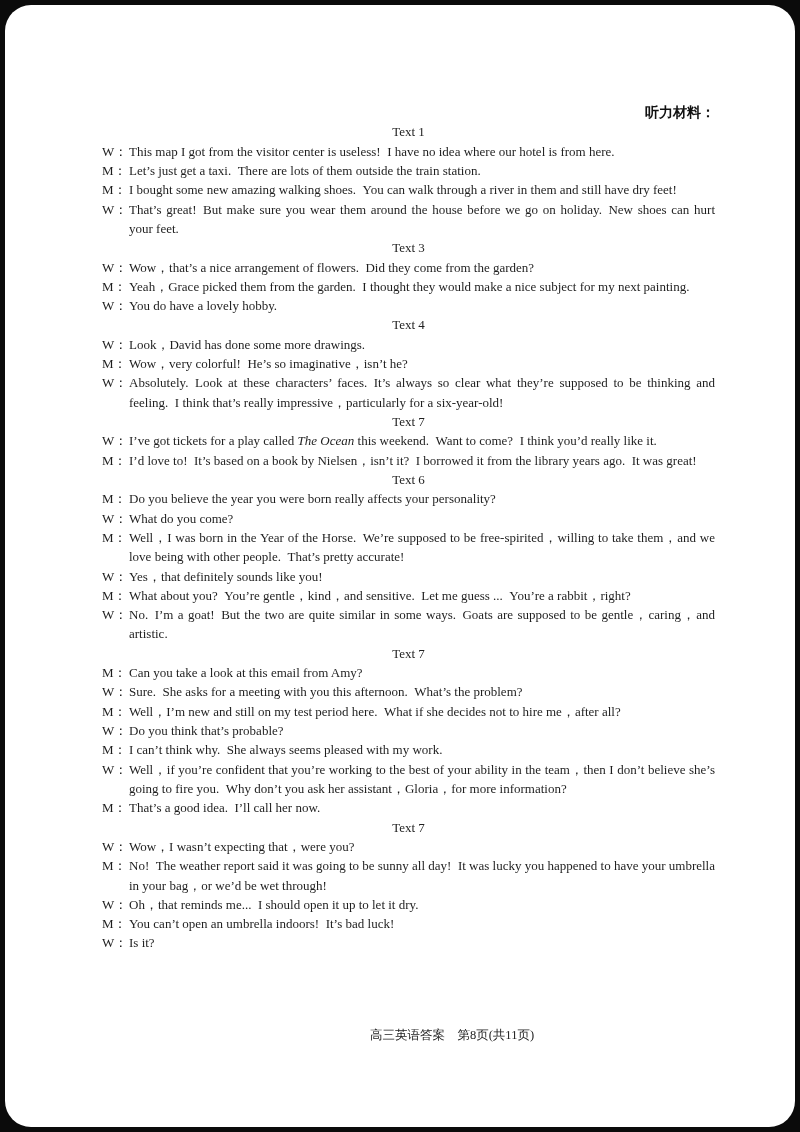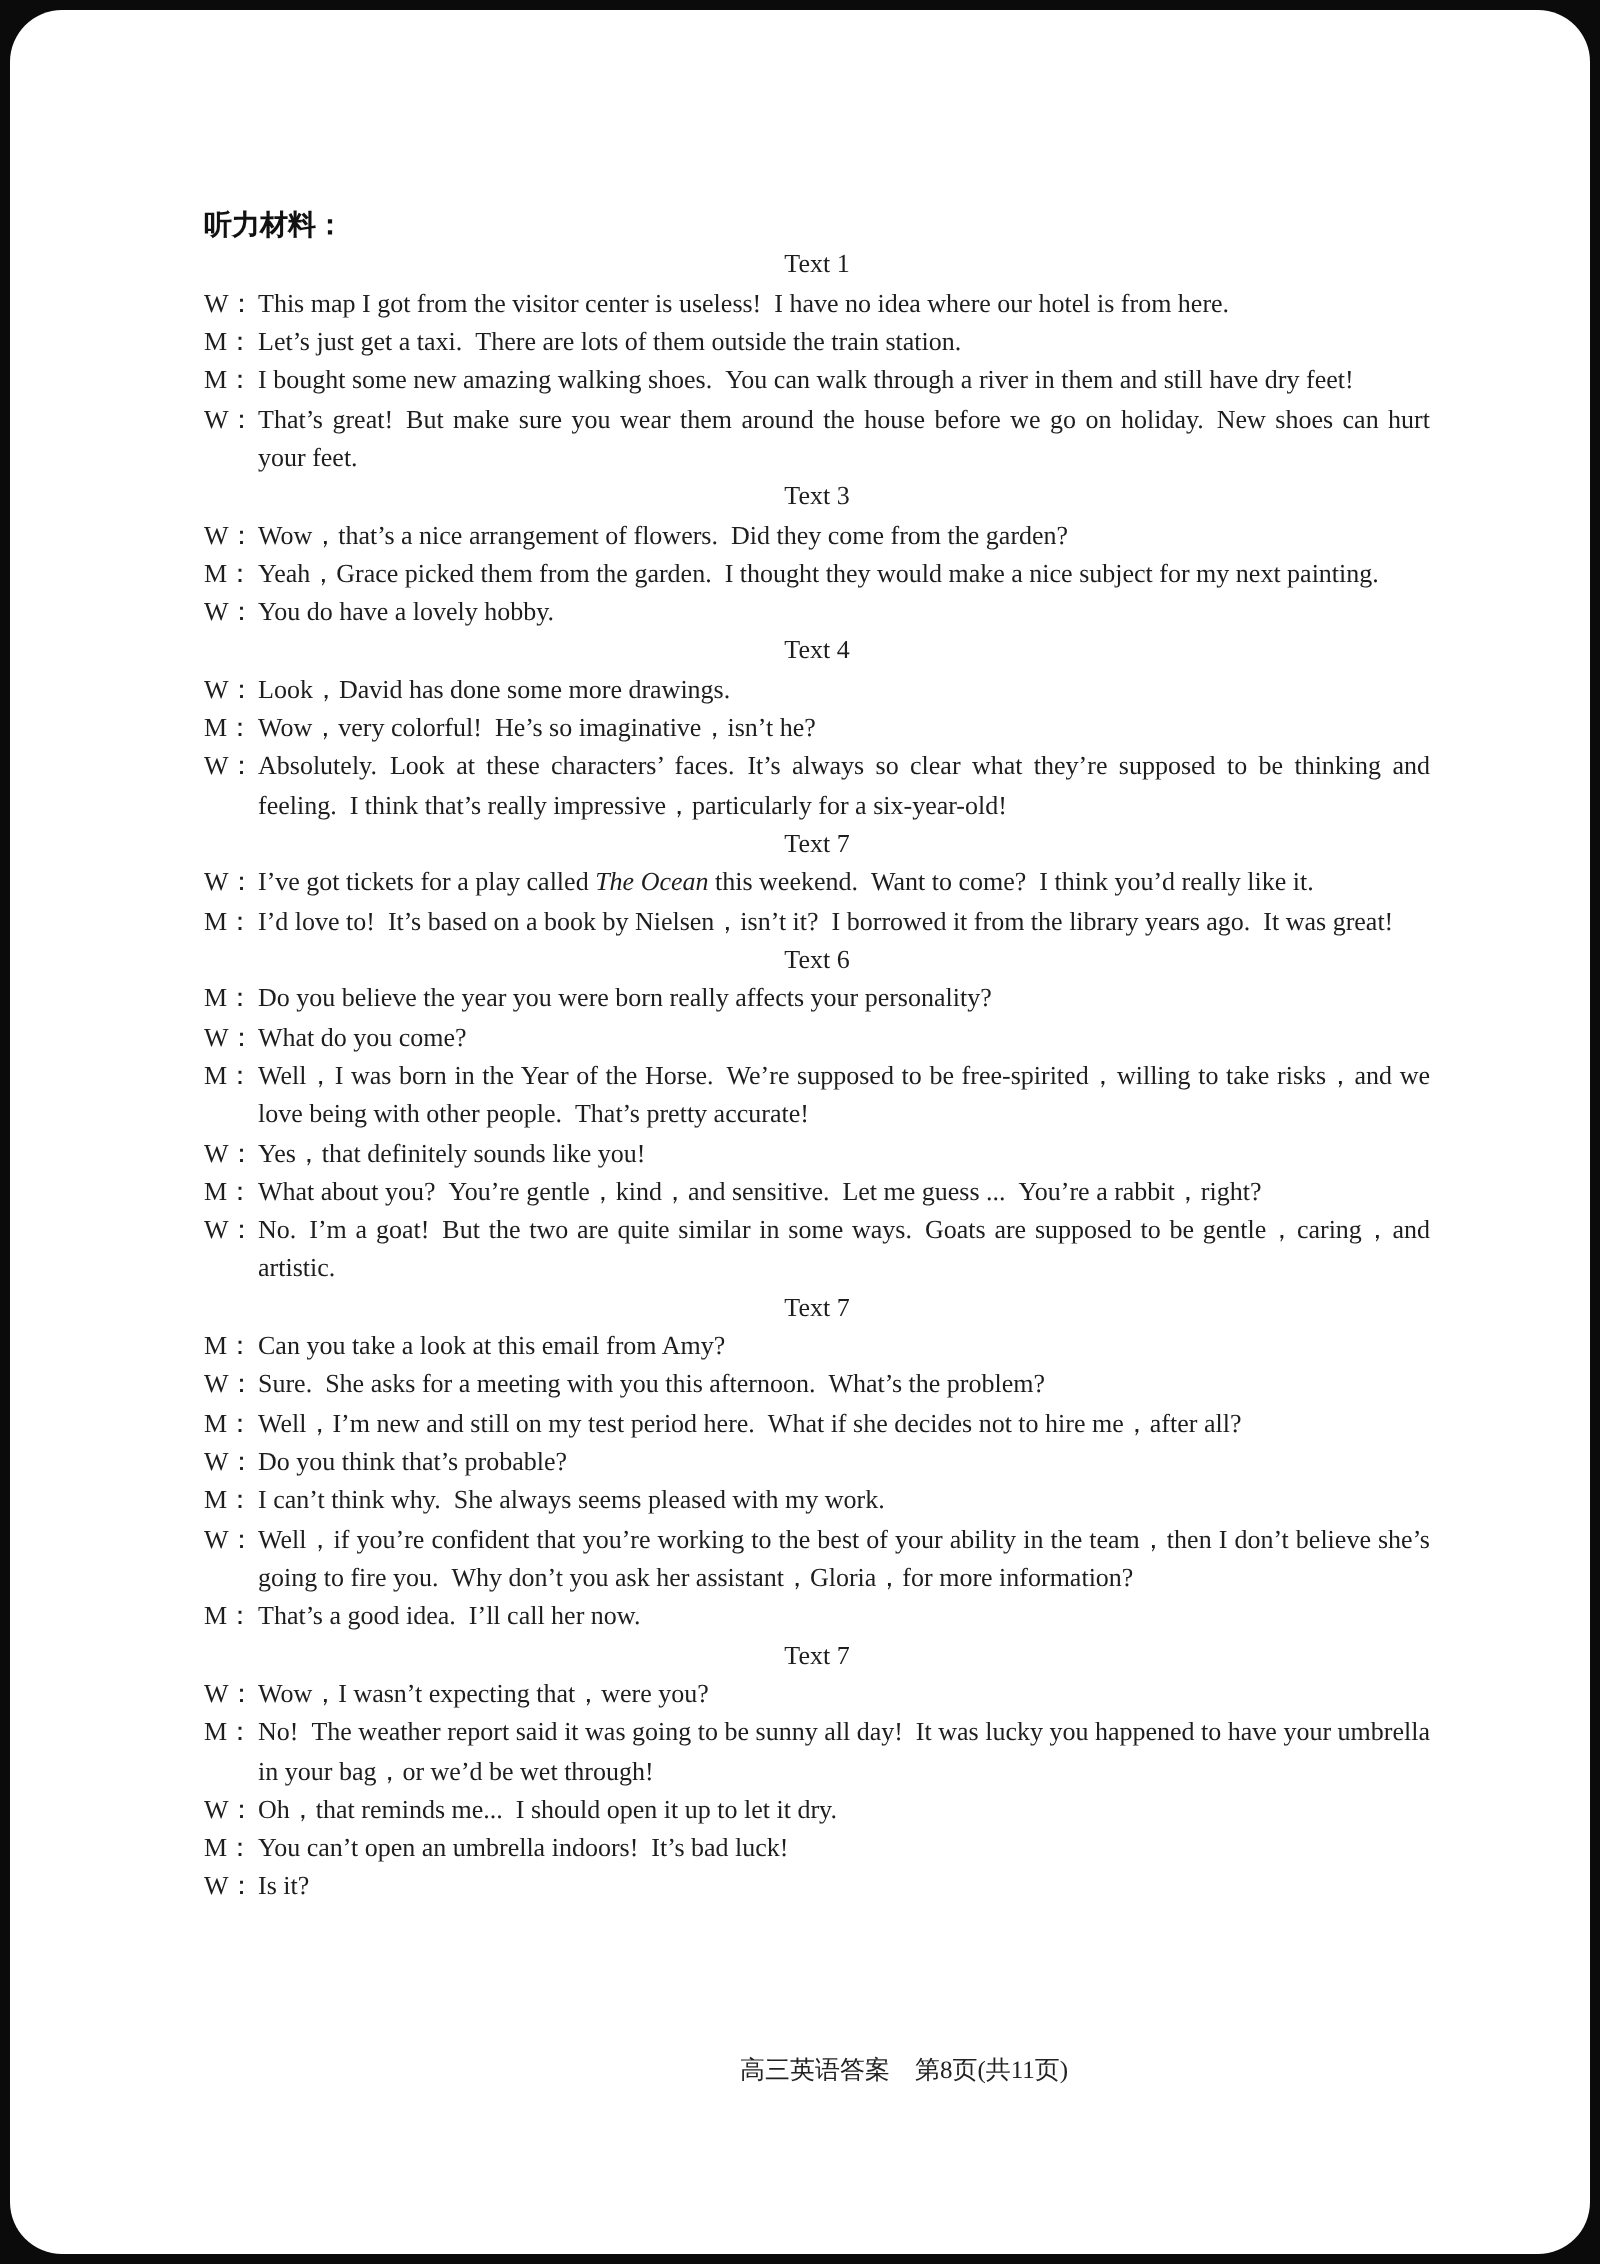--- a/index.html
+++ b/index.html
@@ -27,20 +27,21 @@
     color: #1e1e1e;
     font-family: "Liberation Serif", "DejaVu Serif", serif;
     font-size: 13px;
     line-height: 19.32px;
   }
   .heading {
     font-family: "Liberation Sans", "DejaVu Sans", sans-serif;
     font-weight: 700;
     font-size: 14px;
     color: #111;
+    text-align: right;
   }
   .section-title {
     color: #1e1e1e;
     text-align: center;
   }
   .line {
     display: flex;
     align-items: flex-start;
   }
   .speaker {
@@ -129,21 +130,21 @@
         <div class="line">
           <span class="speaker">M：</span>
           <span class="dialogue">Do you believe the year you were born really affects your personality?</span>
         </div>
         <div class="line">
           <span class="speaker">W：</span>
           <span class="dialogue">What do you come?</span>
         </div>
         <div class="line">
           <span class="speaker">M：</span>
-          <span class="dialogue">Well，I was born in the Year of the Horse. We’re supposed to be free-spirited，willing to take risks，and we love being with other people. That’s pretty accurate!</span>
+          <span class="dialogue">Well，I was born in the Year of the Horse. We’re supposed to be free-spirited，willing to take them，and we love being with other people. That’s pretty accurate!</span>
         </div>
         <div class="line">
           <span class="speaker">W：</span>
           <span class="dialogue">Yes，that definitely sounds like you!</span>
         </div>
         <div class="line">
           <span class="speaker">M：</span>
           <span class="dialogue">What about you? You’re gentle，kind，and sensitive. Let me guess ... You’re a rabbit，right?</span>
         </div>
         <div class="line">

